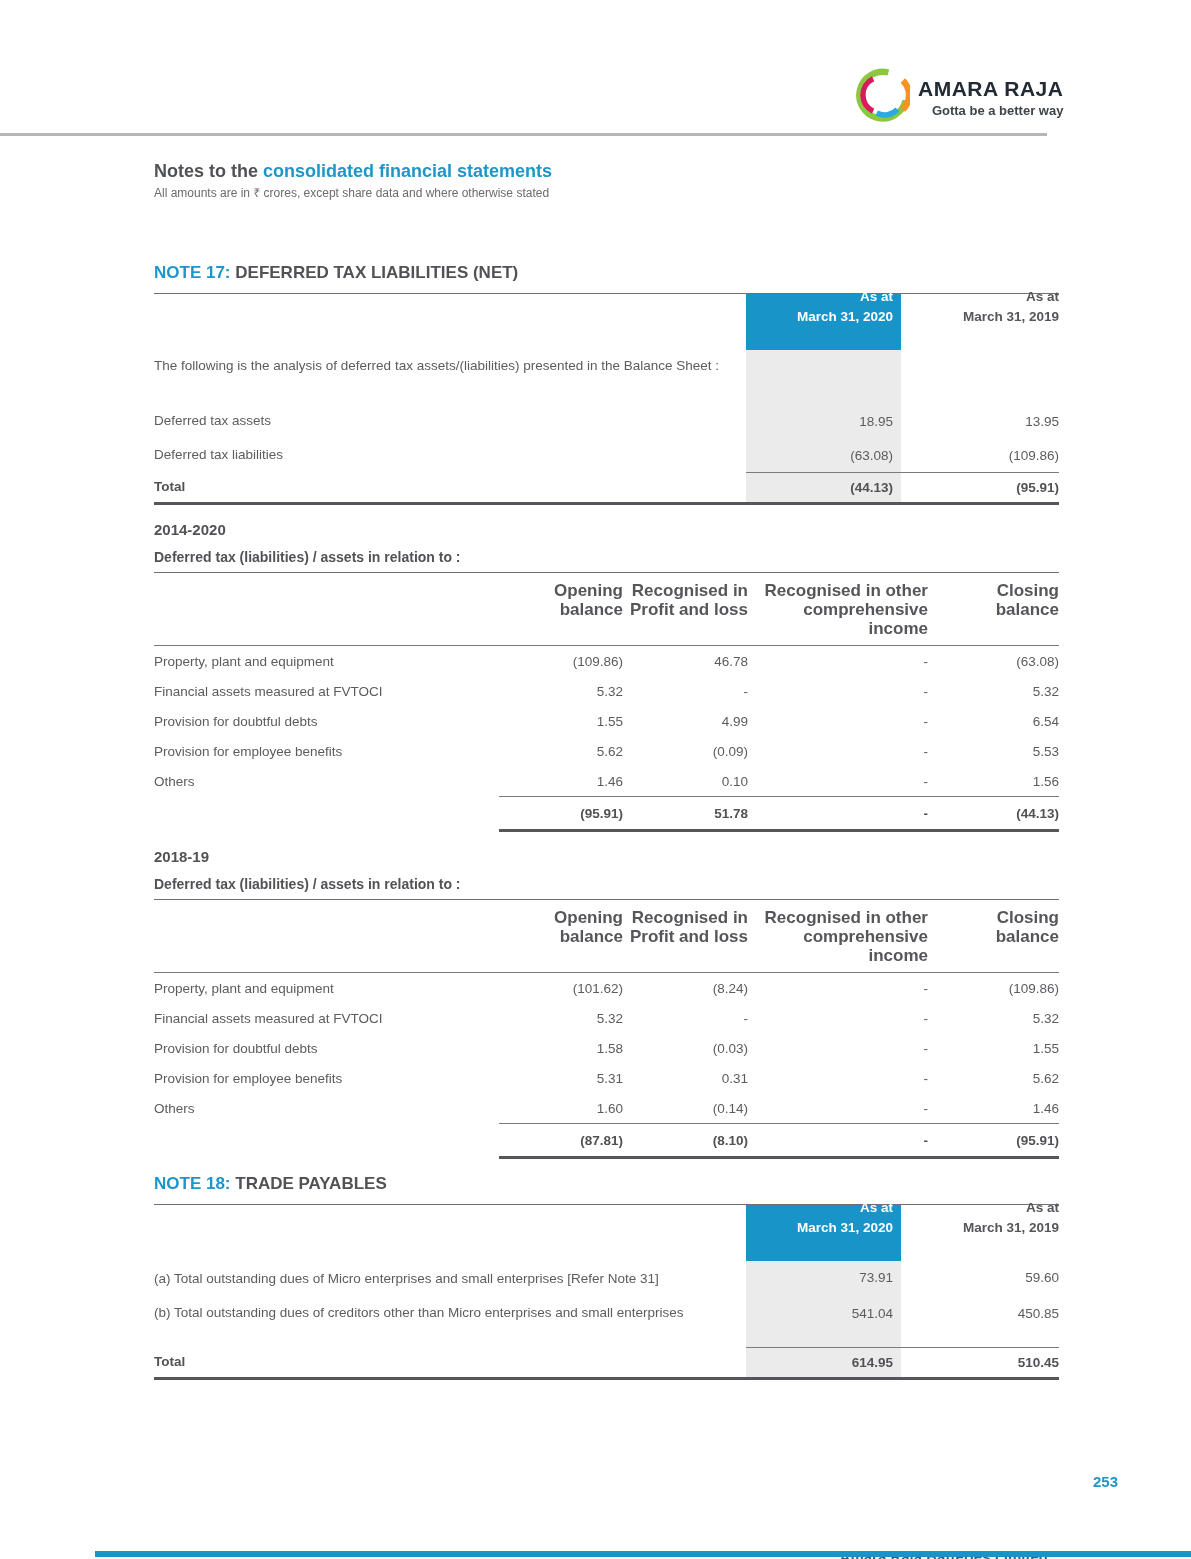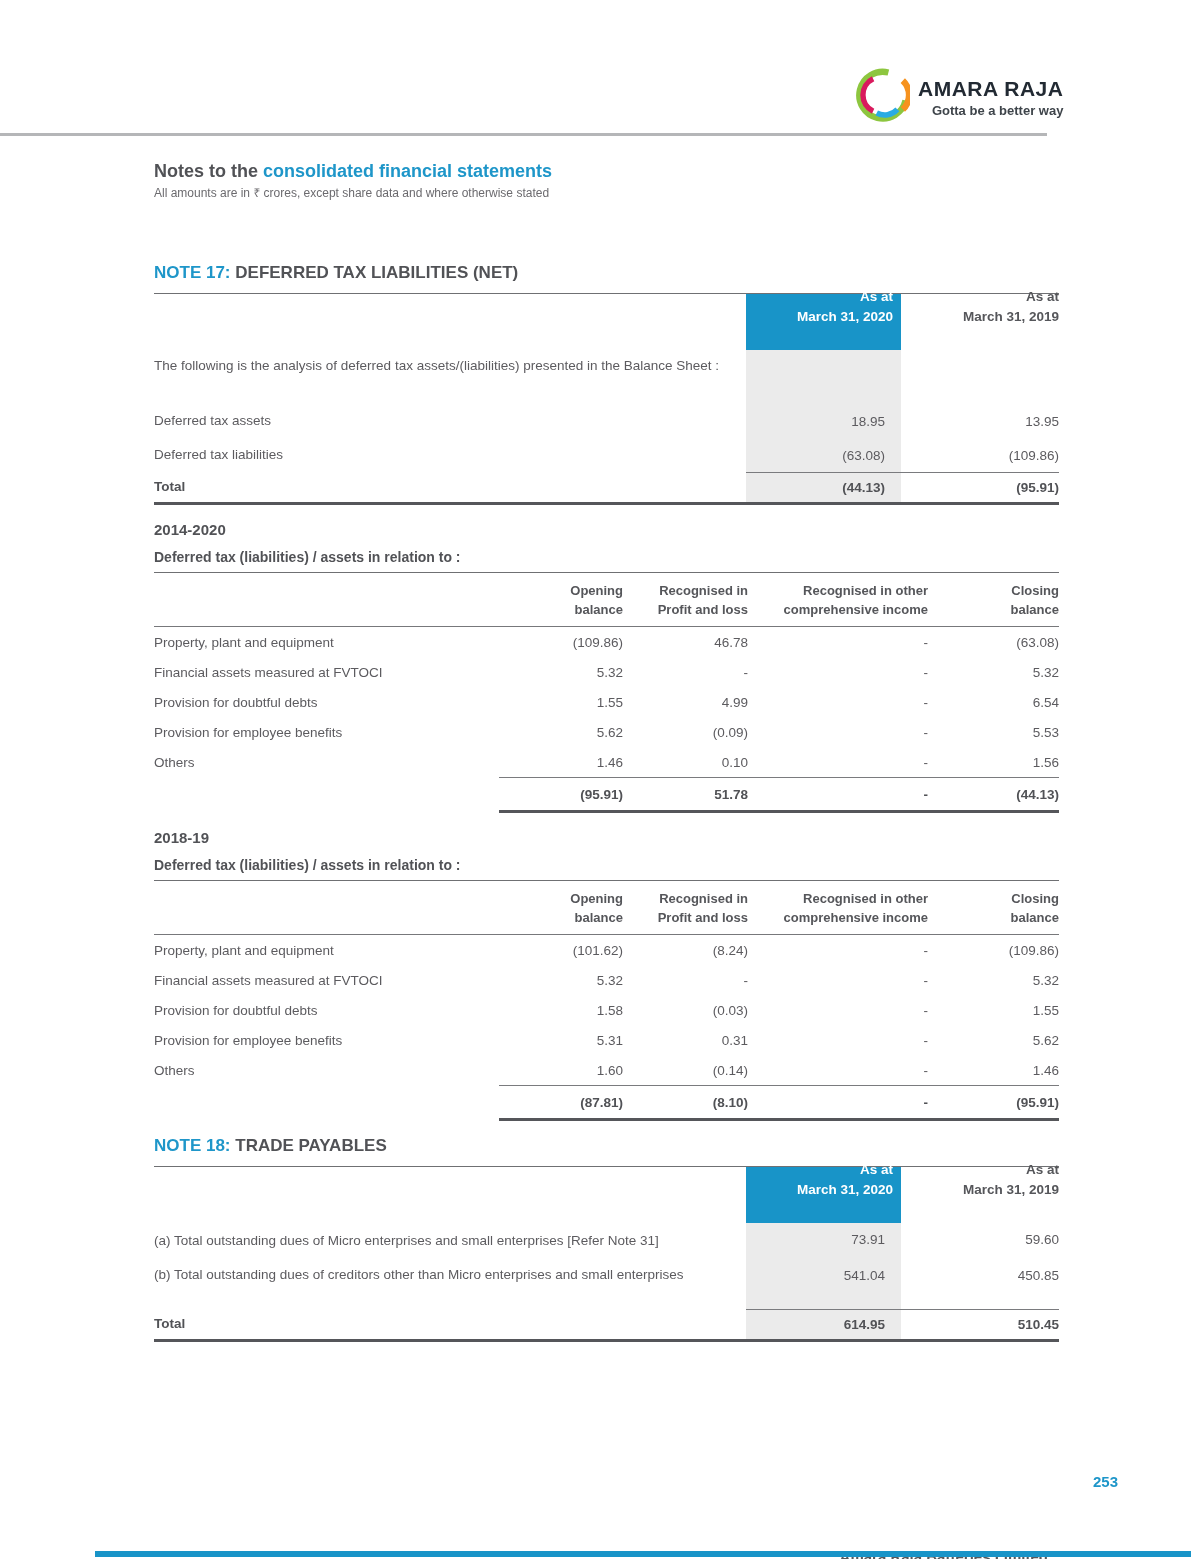--- a/index.html
+++ b/index.html
@@ -25,37 +25,37 @@
   .rule-thin { height:1px; background:#77787b; }
   .thick-rule { height:3px; background:#55565a; }
   .thick-rule.partial { margin-left:345px; }
   
   .t2row { display:grid; grid-template-columns:592px 155px 158px; font-size:13.5px; }
   .hcell { height:56px; display:flex; flex-direction:column; justify-content:flex-end; align-items:flex-end;
            box-sizing:border-box; padding-bottom:23px; font-size:13.5px; font-weight:bold; line-height:1.5; }
   .hblue { background:#1894c8; color:#ffffff; padding-right:8px; }
   .hgray { color:#55565a; }
   .lblcell { display:flex; align-items:center; box-sizing:border-box; padding-right:20px; line-height:18px; }
-  .v20 { background:#ebebeb; display:flex; align-items:center; justify-content:flex-end; box-sizing:border-box; padding-right:16px; }
+  .v20 { background:#ebebeb; display:flex; align-items:center; justify-content:flex-end; box-sizing:border-box; padding-right:8px; }
   .v19 { display:flex; align-items:center; justify-content:flex-end; }
   .row-intro { height:54px; }
   .row-intro .lblcell { align-items:flex-start; padding-top:7px; }
   .row-std { height:34px; }
   .row-total { height:30px; font-weight:bold; color:#515256; }
   .row-total .v20, .row-total .v19 { border-top:1px solid #7a7b7e; }
   .row-a { height:38px; }
   .row-a .lblcell, .row-a .v20, .row-a .v19 { align-items:flex-start; padding-top:9px; }
   .row-b { height:48px; }
   .row-b .lblcell { align-items:flex-start; padding-top:5px; display:block; text-align:justify; padding-right:14px; }
   .row-b .v20, .row-b .v19 { align-items:flex-start; padding-top:7px; }
   
   .period { margin-top:16px; font-size:15px; font-weight:bold; color:#515256; line-height:18px; }
   .caption { margin-top:10px; font-size:14px; font-weight:bold; color:#515256; line-height:17px; }
   .caption-rule { margin-top:6px; height:1px; background:#6f7073; }
-  .t4hdr { display:grid; grid-template-columns:345px 124px 125px 180px 131px; font-size:13px; font-weight:bold;
+  .t4hdr { display:grid; grid-template-columns:345px 124px 125px 180px 131px; font-size:17px; font-weight:bold;
            color:#55565a; line-height:19px; padding:8px 0 7px 0; }
   .t4hdr .hc { text-align:right; }
   .t4row { display:grid; grid-template-columns:345px 124px 125px 180px 131px; height:30px; align-items:center; font-size:13.5px; }
   .t4row .num { text-align:right; }
   .t4total { margin-left:345px; border-top:1px solid #7a7b7e; display:grid; grid-template-columns:124px 125px 180px 131px;
              height:32px; align-items:center; font-size:13.5px; font-weight:bold; color:#515256; }
   .t4total .num { text-align:right; }
   
   .footer-company { position:absolute; top:1548px; left:143px; width:905px; text-align:right;
                     font-size:15px; font-weight:bold; color:#58585b; }

